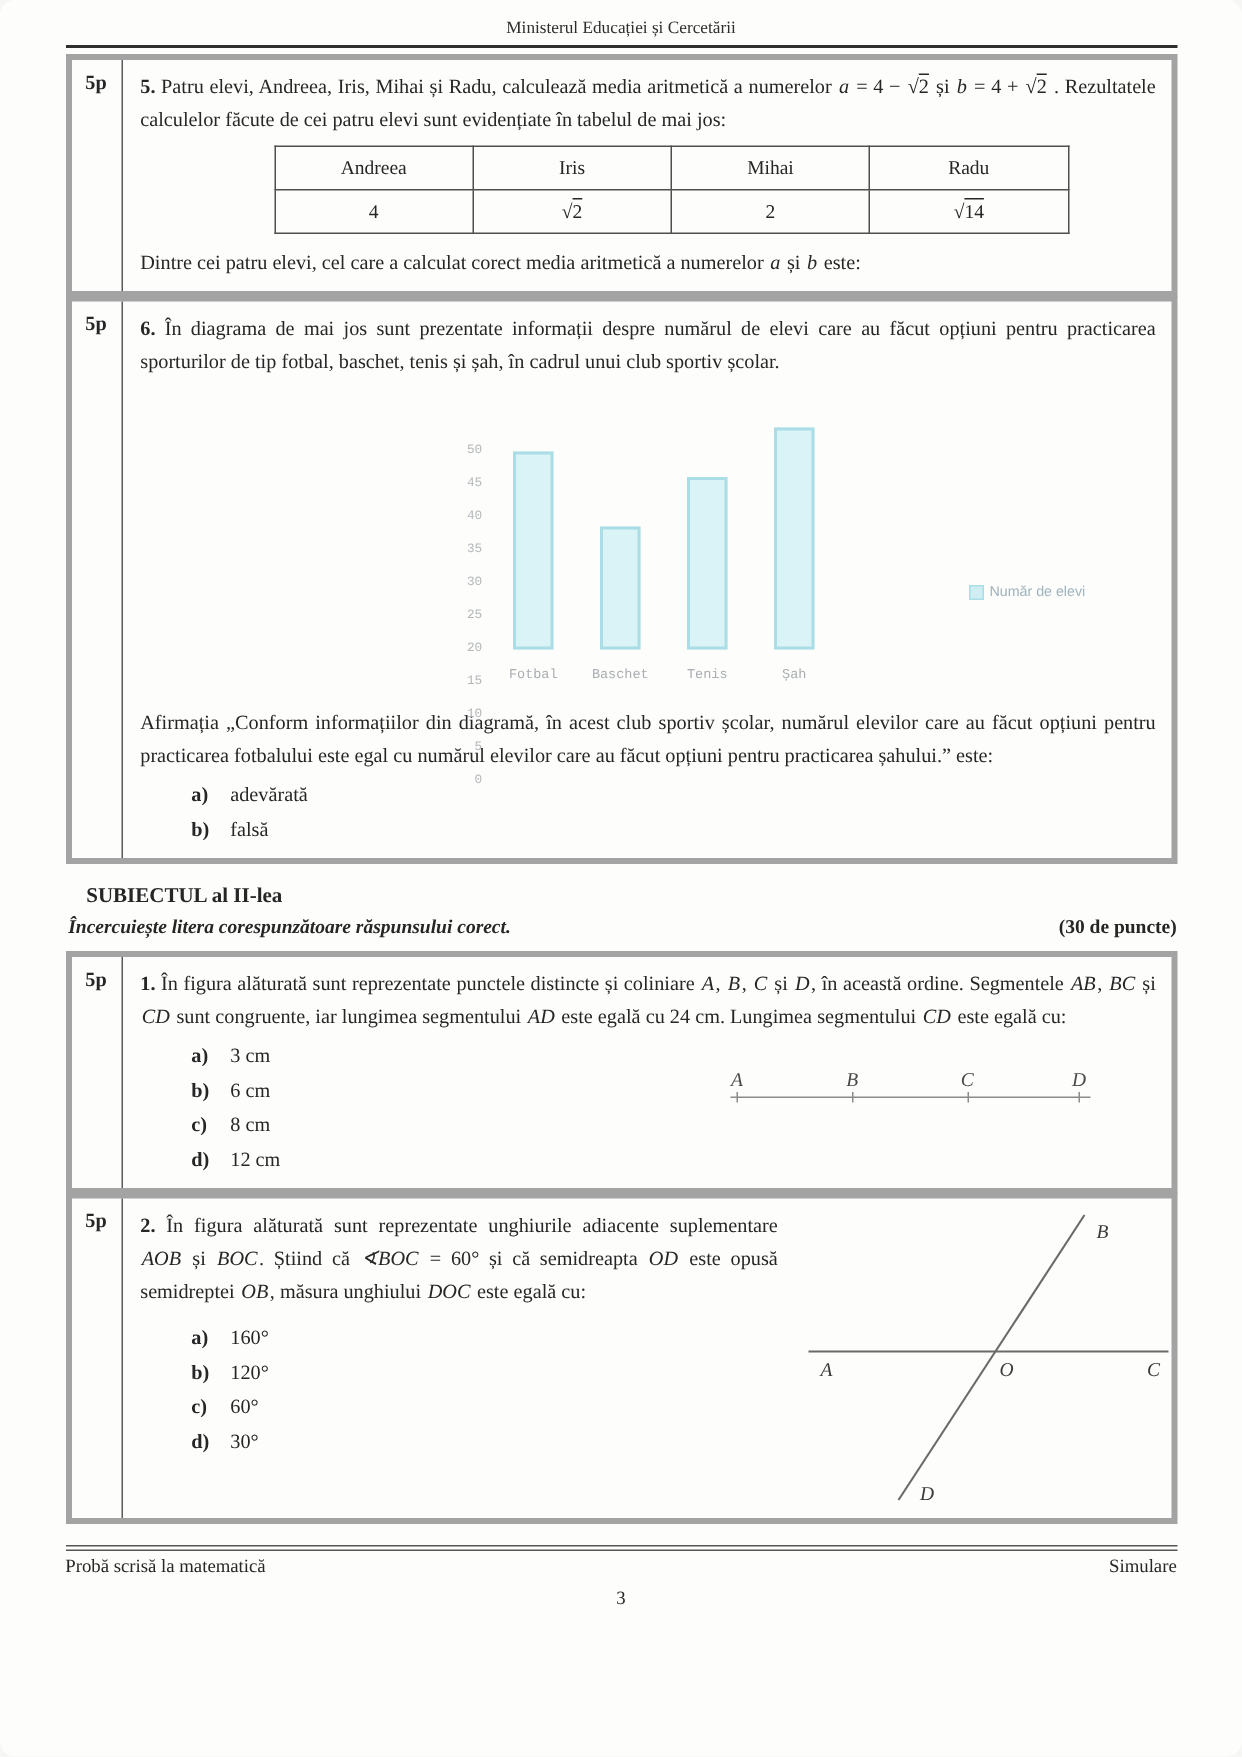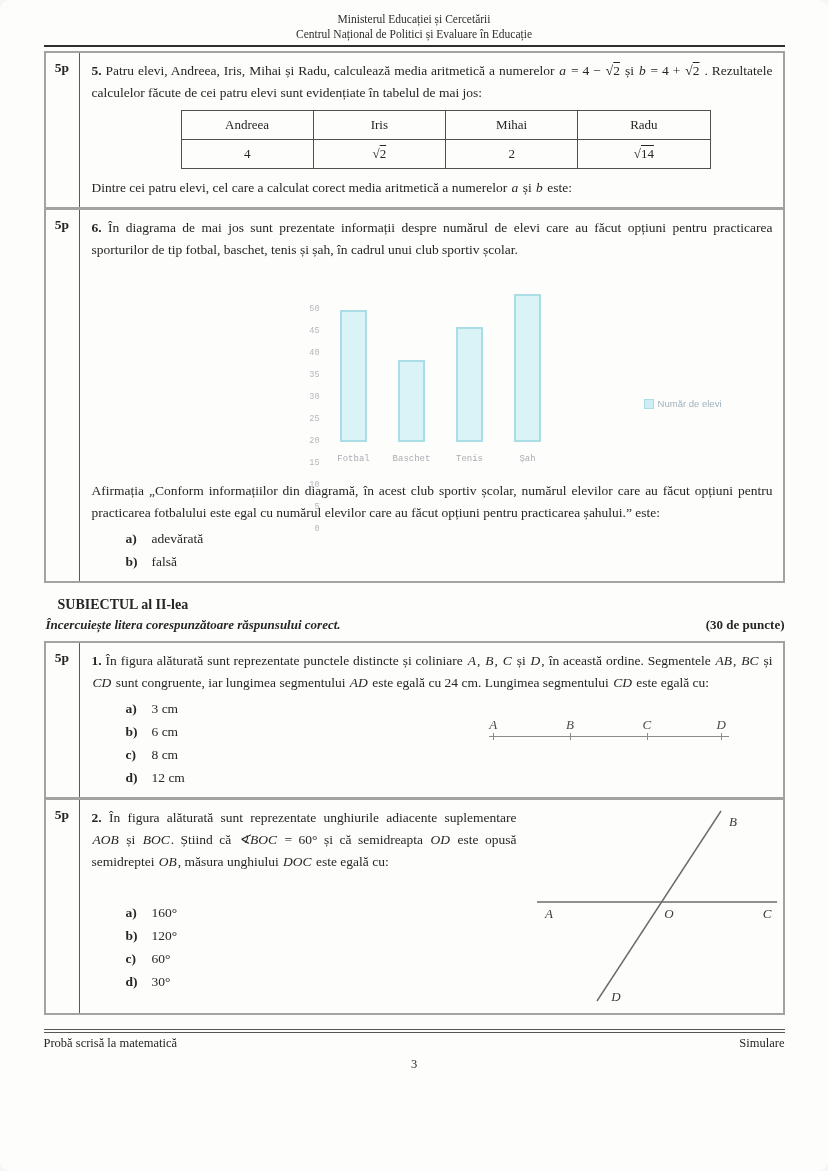--- a/index.html
+++ b/index.html
@@ -6,21 +6,21 @@
   .page{
     width:828px;min-height:1171px;margin:0 auto;background:#fdfdfc;
     font-family:"Liberation Serif",serif;color:#262626;box-sizing:border-box;
     padding-top:12px;position:relative;border-radius:10px;
   }
   .wrap{width:741px;margin:0 auto;}
   
   .hdr{text-align:center;font-size:11.5px;line-height:15px;color:#2e2e2e;}
   .hrule{height:2px;background:#2f2f2f;margin-top:3px;margin-bottom:4px;}
   
-  .qbox{display:flex;border:2px solid #a3a3a3;background:transparent;}
+  .qbox{display:flex;border:4px solid #a3a3a3;background:transparent;}
   .qbox + .qbox{margin-top:-1px;}
   .pts{width:33px;border-right:1px solid #5a5a5a;font-weight:bold;font-size:13.5px;
        padding-top:7px;text-align:center;flex:0 0 33px;}
   .qcontent{flex:1;padding:7px 10px 8px 12px;font-size:13.5px;line-height:22px;}
   .para{text-align:justify;}
   .b{font-weight:bold;}
   .math{font-style:italic;padding:0 1px;}
   .sqrt{white-space:nowrap;padding:0 1px;}
   .sqrt .ovl{text-decoration:overline;}
   
@@ -73,21 +73,20 @@
   .fpage{text-align:center;font-size:12.5px;margin-top:6px;}
 </style>
 </head>
 <body>
 
 <div class="page">
   <div class="wrap">
 
     <div class="hdr">
       <div>Ministerul Educației și Cercetării</div>
-      <div>Centrul Național de Politici și Evaluare în Educație</div>
     </div>
     <div class="hrule"></div>
 
     <div class="qbox">
       <div class="pts">5p</div>
       <div class="qcontent">
         <div class="para"><span class="b">5.</span><span> Patru elevi, Andreea, Iris, Mihai și Radu, calculează media aritmetică a numerelor </span><span class="math">a</span><span> = 4 − </span><span class="sqrt">√<span class="ovl">2</span></span><span> și </span><span class="math">b</span><span> = 4 + </span><span class="sqrt">√<span class="ovl">2</span></span><span> . Rezultatele calculelor făcute de cei patru elevi sunt evidențiate în tabelul de mai jos:</span></div>
         <table class="rtable">
           <tbody>
               <tr>
@@ -196,21 +195,21 @@
         </div>
       </div>
     </div>
 
     <div class="qbox">
       <div class="pts">5p</div>
       <div class="qcontent">
         <div class="q22-row">
           <div class="q22-left">
             <div class="para"><span class="b">2.</span><span> În figura alăturată sunt reprezentate unghiurile adiacente suplementare </span><span class="math">AOB</span><span> și </span><span class="math">BOC</span><span>. Știind că </span><span class="math">∢BOC</span><span> = 60° și că semidreapta </span><span class="math">OD</span><span> este opusă semidreptei </span><span class="math">OB</span><span>, măsura unghiului </span><span class="math">DOC</span><span> este egală cu:</span></div>
-            <div class="opts" style="margin-top:28px">
+            <div class="opts" style="margin-top:8px">
               <div class="opt"><span class="letter">a)</span><span>160°</span></div>
               <div class="opt"><span class="letter">b)</span><span>120°</span></div>
               <div class="opt"><span class="letter">c)</span><span>60°</span></div>
               <div class="opt"><span class="letter">d)</span><span>30°</span></div>
             </div>
           </div>
           <svg class="fig2" width="272" height="200" viewBox="0 0 272 200">
             <line class="figline" x1="6" y1="97" x2="246" y2="97"></line>
             <line class="figline" x1="190" y1="6" x2="66" y2="196"></line>
             <text class="figlabel" x="202" y="21">B</text>

